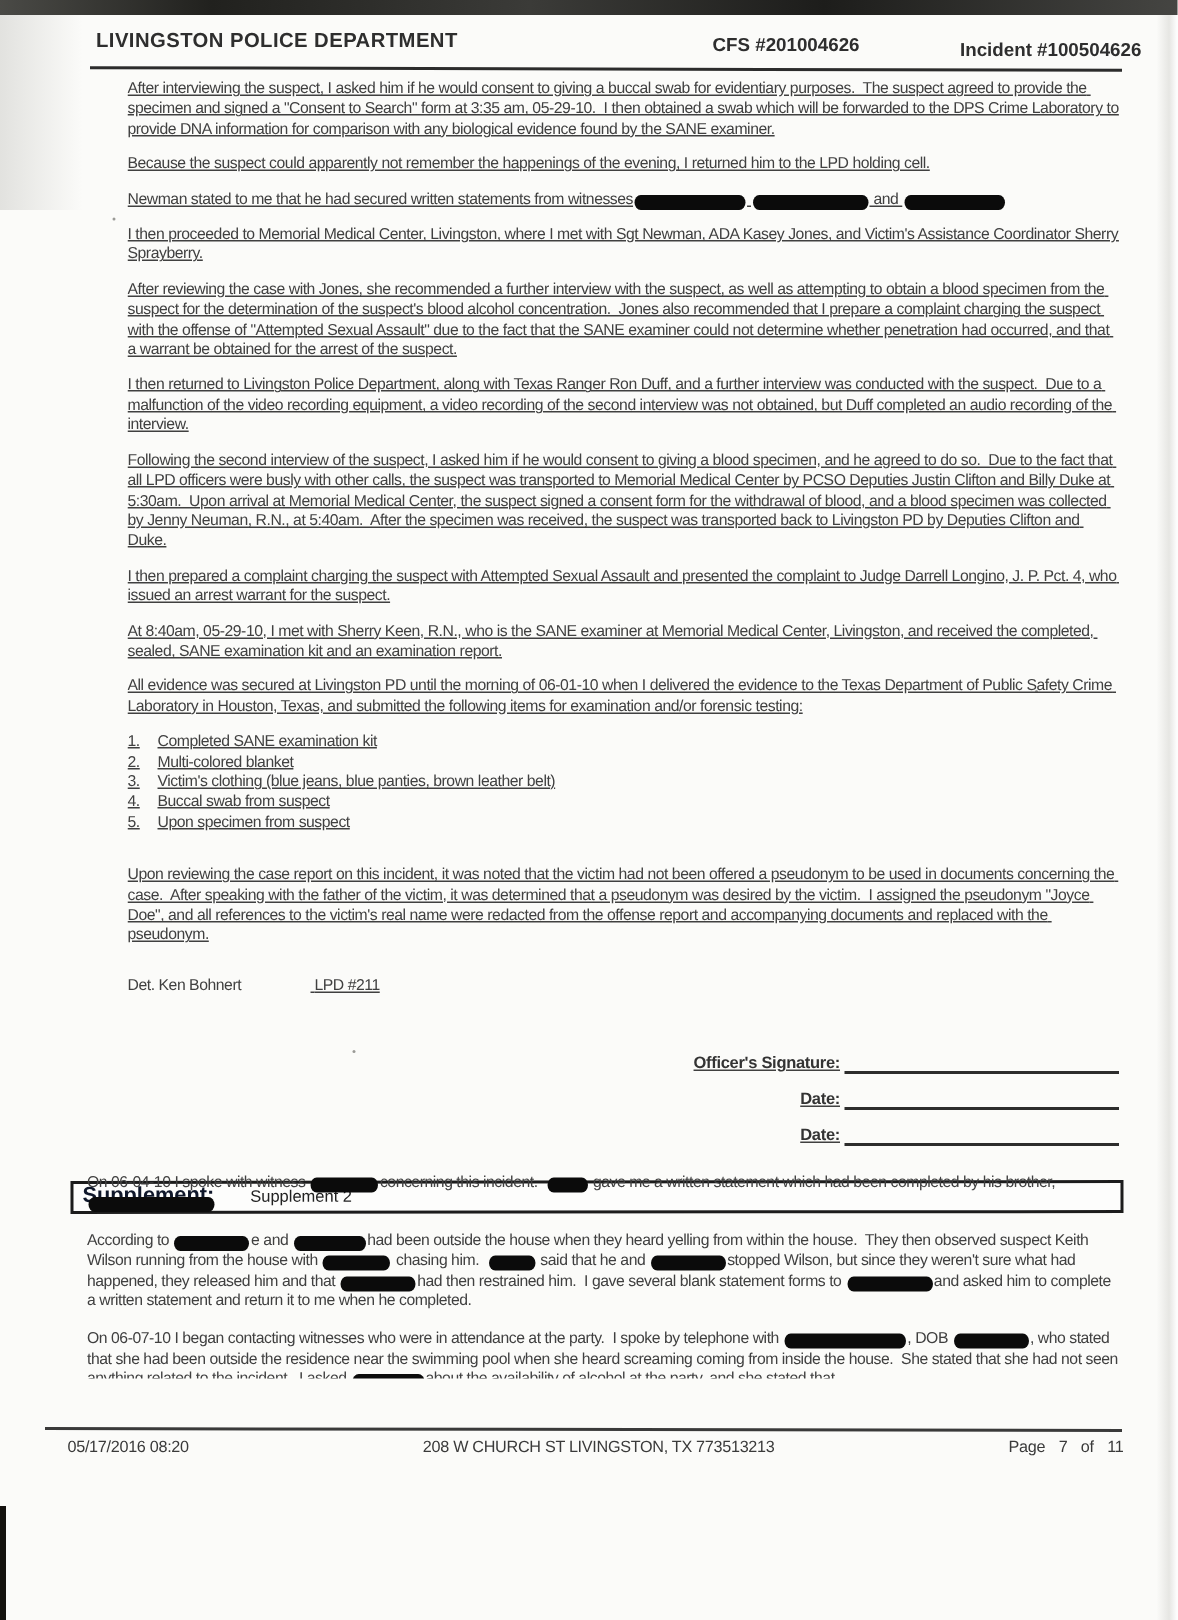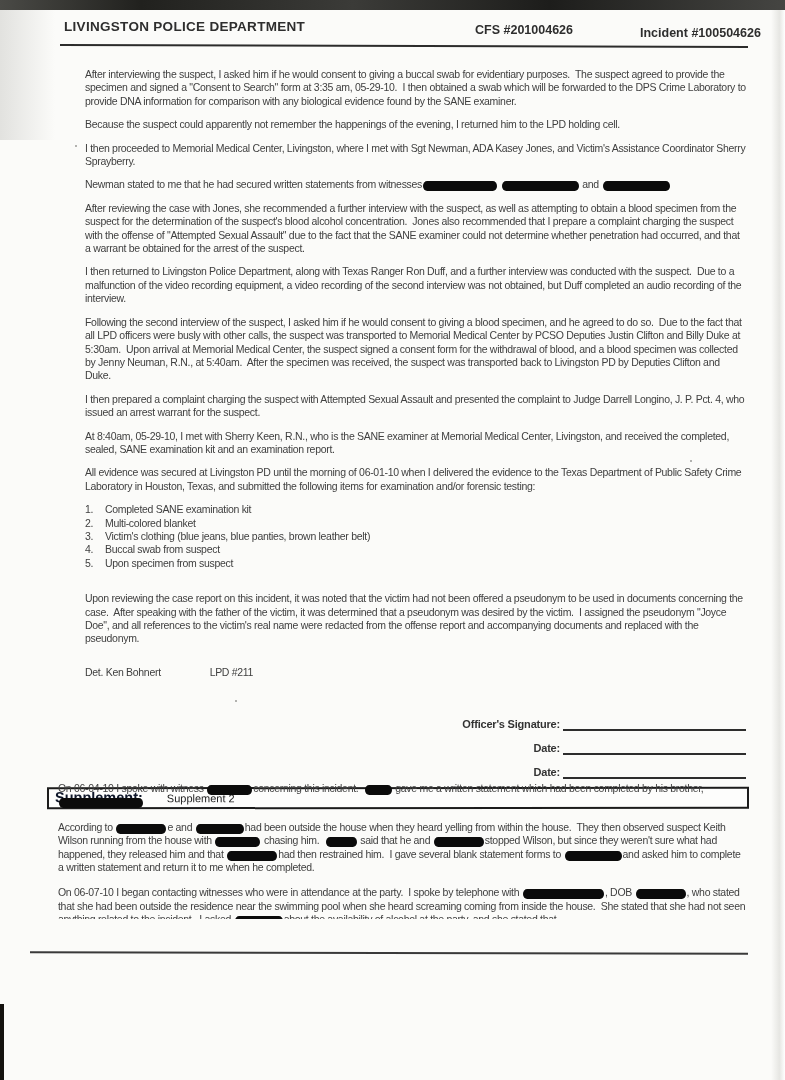--- a/index.html
+++ b/index.html
@@ -20,22 +20,22 @@
     background:linear-gradient(90deg,rgba(185,185,180,.38),rgba(185,185,180,0));}
   .speck{position:absolute;width:2px;height:2px;border-radius:50%;background:#9a9a96;}
   
   .hdr-dept{position:absolute;left:64px;top:19px;font-size:13.5px;font-weight:700;
     letter-spacing:.3px;color:#2e2e2e;}
   .hdr-cfs{position:absolute;left:475px;top:23px;font-size:12.5px;font-weight:700;color:#2e2e2e;}
   .hdr-incident{position:absolute;left:640px;top:26px;font-size:12.5px;font-weight:700;color:#2e2e2e;}
   .header-rule{position:absolute;top:45px;left:60px;width:688px;height:2px;background:#2c2c2c;
     transform:rotate(.15deg);}
   
-  .report{position:absolute;top:68px;left:85px;width:661px;height:734px;overflow:hidden;
-    font-size:10.5px;line-height:13.4px;letter-spacing:-.3px;}
+  .report{position:absolute;top:53px;left:85px;width:661px;height:734px;overflow:hidden;
+    font-size:10.5px;line-height:13.4px;letter-spacing:-.3px;text-decoration:underline;}
   .rpt{margin:0 0 10px 0;}
   .seg{white-space:pre-wrap;}
   .redact{display:inline-block;height:10px;border-radius:5px/60%;background:#0b0b0b;
     vertical-align:text-bottom;margin:0 1px -1px 1px;}
   .evidence-list{margin:0 0 10px 0;}
   .ev-row{display:flex;}
   .ev-num{width:20px;flex:none;}
   .closing{margin-top:22px;}
   .officer-line{margin-top:20px;}
   .officer-name{display:inline-block;width:122px;}
@@ -76,22 +76,22 @@
   <div class="speck" style="left:235px;top:700px;"></div>
 
   <div class="hdr-dept">LIVINGSTON POLICE DEPARTMENT</div>
   <div class="hdr-cfs">CFS #201004626</div>
   <div class="hdr-incident">Incident #100504626</div>
   <div class="header-rule"></div>
 
   <section class="report">
     <p class="rpt"><span class="seg">After interviewing the suspect, I asked him if he would consent to giving a buccal swab for evidentiary purposes.  The suspect agreed to provide the specimen and signed a "Consent to Search" form at 3:35 am, 05-29-10.  I then obtained a swab which will be forwarded to the DPS Crime Laboratory to provide DNA information for comparison with any biological evidence found by the SANE examiner.</span></p>
     <p class="rpt"><span class="seg">Because the suspect could apparently not remember the happenings of the evening, I returned him to the LPD holding cell.</span></p>
+    <p class="rpt"><span class="seg">Newman stated to me that he had secured written statements from witnesses</span><span class="redact" style="width: 74px;"></span><span class="seg"> </span><span class="redact" style="width: 77px;"></span><span class="seg"> and </span><span class="redact" style="width: 67px;"></span></p>
     <p class="rpt"><span class="seg">I then proceeded to Memorial Medical Center, Livingston, where I met with Sgt Newman, ADA Kasey Jones, and Victim's Assistance Coordinator Sherry Sprayberry.</span></p>
-    <p class="rpt"><span class="seg">Newman stated to me that he had secured written statements from witnesses</span><span class="redact" style="width: 74px;"></span><span class="seg"> </span><span class="redact" style="width: 77px;"></span><span class="seg"> and </span><span class="redact" style="width: 67px;"></span></p>
     <p class="rpt"><span class="seg">After reviewing the case with Jones, she recommended a further interview with the suspect, as well as attempting to obtain a blood specimen from the suspect for the determination of the suspect's blood alcohol concentration.  Jones also recommended that I prepare a complaint charging the suspect with the offense of "Attempted Sexual Assault" due to the fact that the SANE examiner could not determine whether penetration had occurred, and that a warrant be obtained for the arrest of the suspect.</span></p>
     <p class="rpt"><span class="seg">I then returned to Livingston Police Department, along with Texas Ranger Ron Duff, and a further interview was conducted with the suspect.  Due to a malfunction of the video recording equipment, a video recording of the second interview was not obtained, but Duff completed an audio recording of the interview.</span></p>
     <p class="rpt"><span class="seg">Following the second interview of the suspect, I asked him if he would consent to giving a blood specimen, and he agreed to do so.  Due to the fact that all LPD officers were busly with other calls, the suspect was transported to Memorial Medical Center by PCSO Deputies Justin Clifton and Billy Duke at 5:30am.  Upon arrival at Memorial Medical Center, the suspect signed a consent form for the withdrawal of blood, and a blood specimen was collected by Jenny Neuman, R.N., at 5:40am.  After the specimen was received, the suspect was transported back to Livingston PD by Deputies Clifton and Duke.</span></p>
     <p class="rpt"><span class="seg">I then prepared a complaint charging the suspect with Attempted Sexual Assault and presented the complaint to Judge Darrell Longino, J. P. Pct. 4, who issued an arrest warrant for the suspect.</span></p>
     <p class="rpt"><span class="seg">At 8:40am, 05-29-10, I met with Sherry Keen, R.N., who is the SANE examiner at Memorial Medical Center, Livingston, and received the completed, sealed, SANE examination kit and an examination report.</span></p>
     <p class="rpt"><span class="seg">All evidence was secured at Livingston PD until the morning of 06-01-10 when I delivered the evidence to the Texas Department of Public Safety Crime Laboratory in Houston, Texas, and submitted the following items for examination and/or forensic testing:</span></p>
 
     <div class="evidence-list">
         <div class="ev-row">
           <span class="ev-num">1.</span>
@@ -143,14 +143,24 @@
     <span class="sup-name">Supplement 2</span>
   </div>
 
   <section class="supplement-body">
     <p class="sup-p"><span class="seg">On 06-04-10 I spoke with witness </span><span class="redact" style="width: 45px;"></span><span class="seg">concerning this incident.  </span><span class="redact" style="width: 27px;"></span><span class="seg"> gave me a written statement which had been completed by his brother, </span><span class="redact" style="width: 84px;"></span></p>
     <p class="sup-p"><span class="seg">According to </span><span class="redact" style="width: 50px;"></span><span class="seg">e and </span><span class="redact" style="width: 48px;"></span><span class="seg">had been outside the house when they heard yelling from within the house.  They then observed suspect Keith Wilson running from the house with </span><span class="redact" style="width: 45px;"></span><span class="seg"> chasing him.  </span><span class="redact" style="width: 31px;"></span><span class="seg"> said that he and </span><span class="redact" style="width: 50px;"></span><span class="seg">stopped Wilson, but since they weren't sure what had happened, they released him and that </span><span class="redact" style="width: 50px;"></span><span class="seg">had then restrained him.  I gave several blank statement forms to </span><span class="redact" style="width: 57px;"></span><span class="seg">and asked him to complete a written statement and return it to me when he completed.</span></p>
     <p class="sup-p"><span class="seg">On 06-07-10 I began contacting witnesses who were in attendance at the party.  I spoke by telephone with </span><span class="redact" style="width: 81px;"></span><span class="seg">, DOB </span><span class="redact" style="width: 50px;"></span><span class="seg">, who stated that she had been outside the residence near the swimming pool when she heard screaming coming from inside the house.  She stated that she had not seen anything related to the incident.  I asked </span><span class="redact" style="width: 48px;"></span><span class="seg">about the availability of alcohol at the party, and she stated that</span></p>
   </section>
 
   <div class="footer-rule"></div>
+  <div class="doc-footer">
+    <span class="ft-datetime">05/17/2016 08:20</span>
+    <span class="ft-address">208 W CHURCH ST LIVINGSTON, TX 773513213</span>
+    <span class="ft-page">
+      <span style="margin-left:0;">Page</span>
+      <span>7</span>
+      <span>of</span>
+      <span>11</span>
+    </span>
+  </div>
 
 </div>
 
 </body></html>

